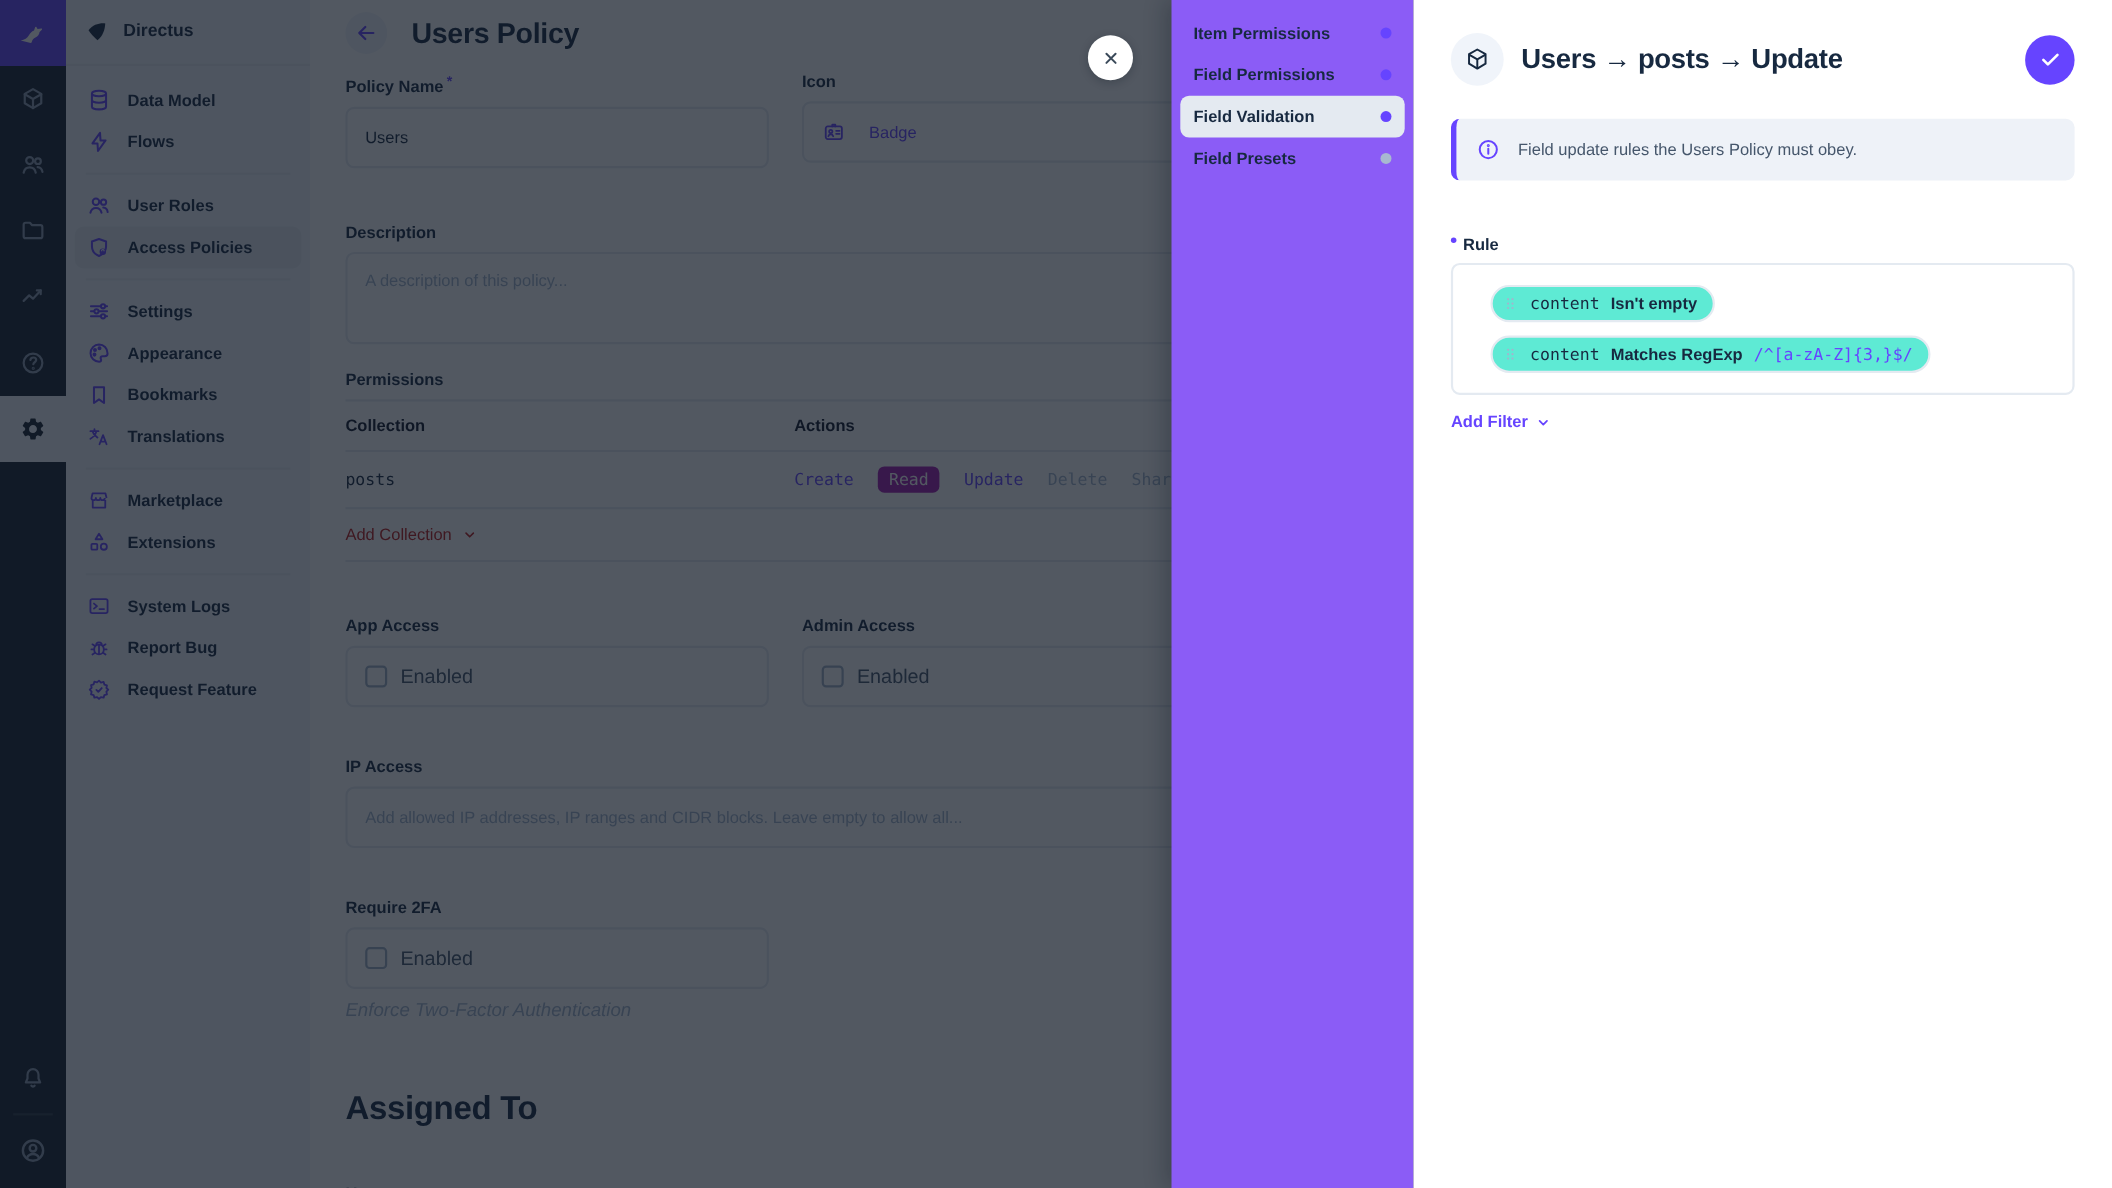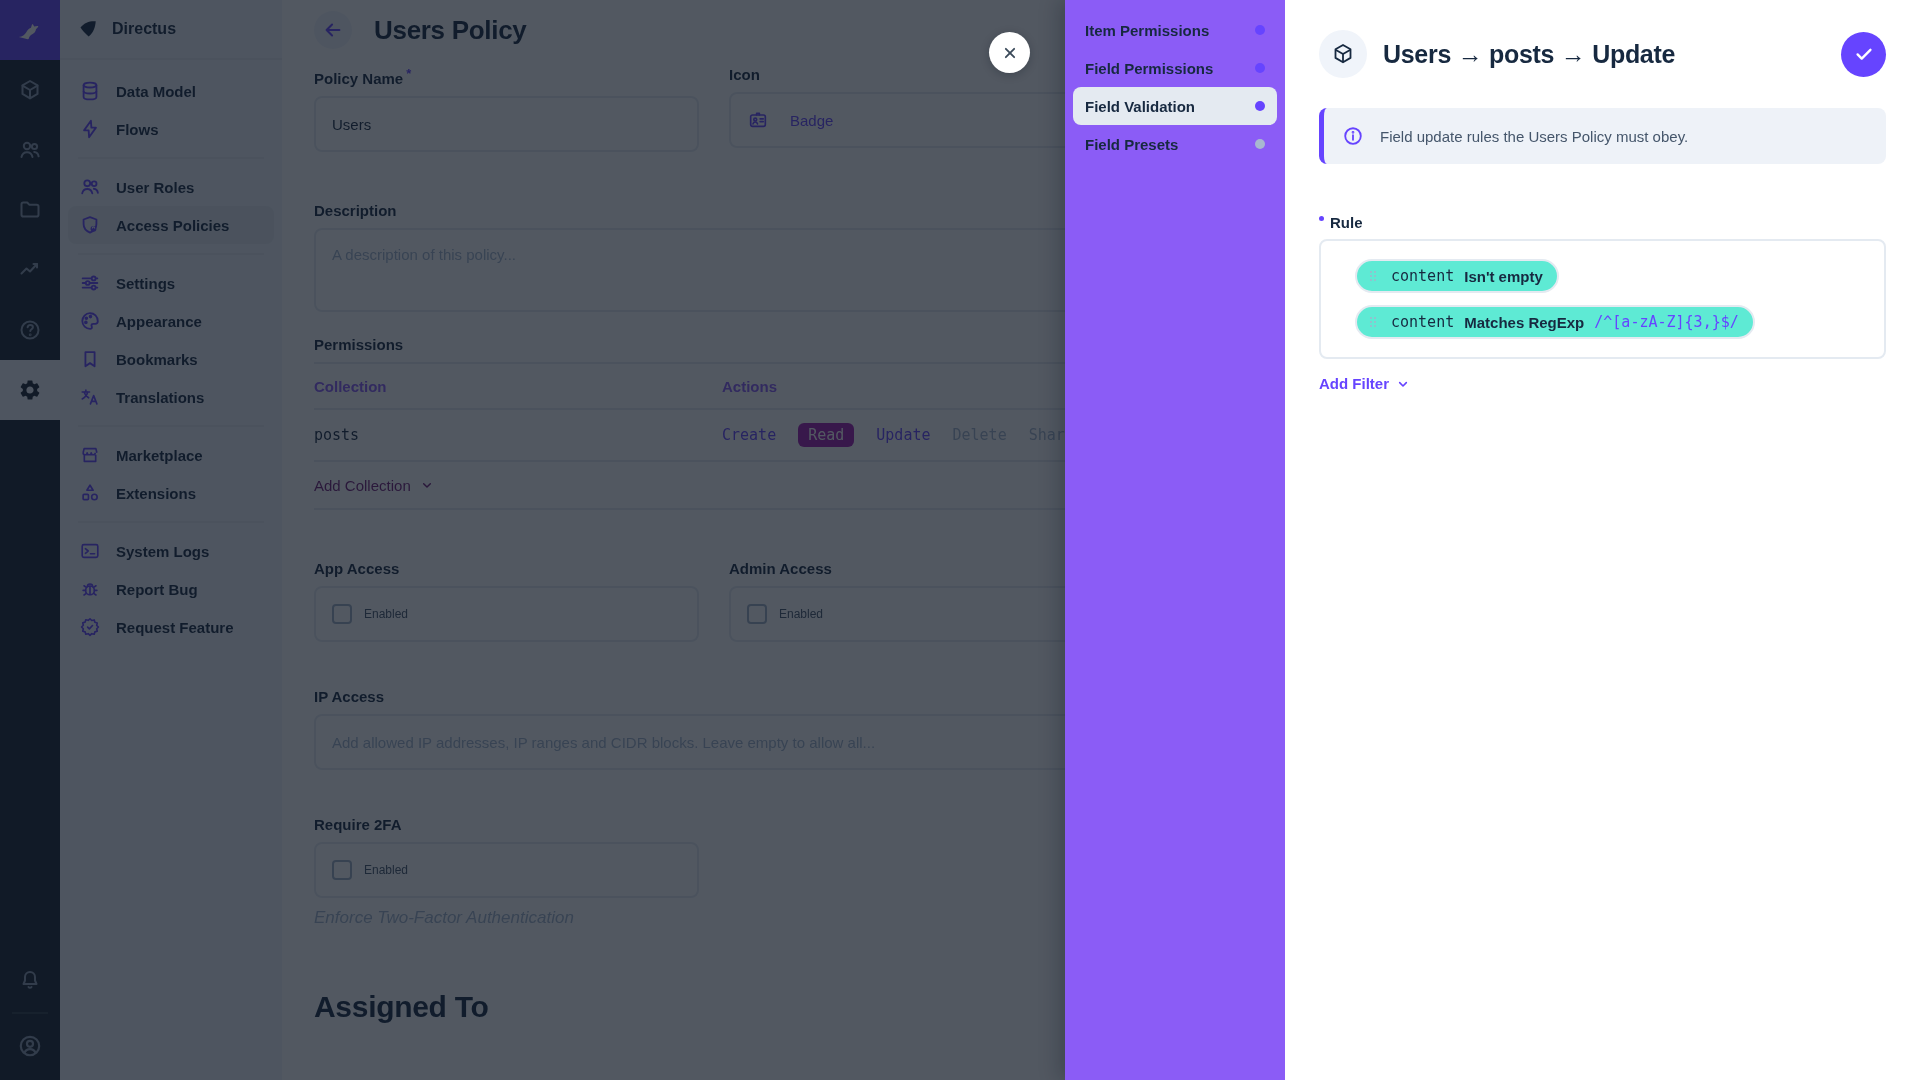--- a/index.html
+++ b/index.html
@@ -48,33 +48,33 @@
   .row-3 { margin-top:24px; }
   .row-4 { margin-top:50px; }
   .row-5 { margin-top:46px; }
   .row-6 { margin-top:46px; }
   .row-7 { margin-top:62px; }
   .row-8 { margin-top:52px; }
 
   .perm-table { margin-top:4px; border-top:2px solid #e4eaf1; }
   .perm-row { display:grid; grid-template-columns:408px 1fr; align-items:center; border-bottom:2px solid #e4eaf1; }
   .perm-head { height:46px; }
-  .perm-head > div { font-size:15px; font-weight:600; color:#8b5cf6; }
+  .perm-head > div { font-size:15px; font-weight:600; color:#0f172a; }
   .perm-data { height:52px; }
   .perm-collection { font-size:15px; color:#172940; }
   .perm-actions { display:flex; align-items:center; gap:22px; font-size:15px; }
   .act { cursor:pointer; }
   .act-custom { color:#6644ff; }
   .act-full { background:#a21caf; color:#fff; border-radius:6px; padding:3px 10px; }
   .act-none { color:#a2b5cd; }
-  .perm-add { height:48px; display:flex; align-items:center; gap:8px; color:#701a75; font-size:15px; border-bottom:2px solid #e4eaf1; cursor:pointer; }
+  .perm-add { height:48px; display:flex; align-items:center; gap:8px; color:#b91c1c; font-size:15px; border-bottom:2px solid #e4eaf1; cursor:pointer; }
 
   .check-box-field { height:56px; border:2px solid #e4eaf1; border-radius:8px; display:flex; align-items:center; gap:12px; padding:0 16px; cursor:pointer; }
   .checkbox { width:20px; height:20px; border:2px solid #9fb0c5; border-radius:4px; flex-shrink:0; }
-  .check-label { font-size:12px; color:#45566b; }
+  .check-label { font-size:18px; color:#45566b; }
   .field-note { margin-top:10px; font-size:17px; font-style:italic; color:#a2b5cd; }
 
   .section-heading { font-size:30px; font-weight:800; color:#172940; letter-spacing:-0.3px; }
 
   
   .overlay { position:absolute; inset:0; background:rgba(15,23,36,0.72); z-index:20; cursor:pointer; }
 
   
   .drawer { position:absolute; top:0; bottom:0; left:1065px; width:855px; display:flex; z-index:30; box-shadow:-6px 0 18px rgba(10,18,30,0.25); }
   .drawer-nav { width:220px; background:#8b5cf6; padding:11px 8px; flex-shrink:0; }

